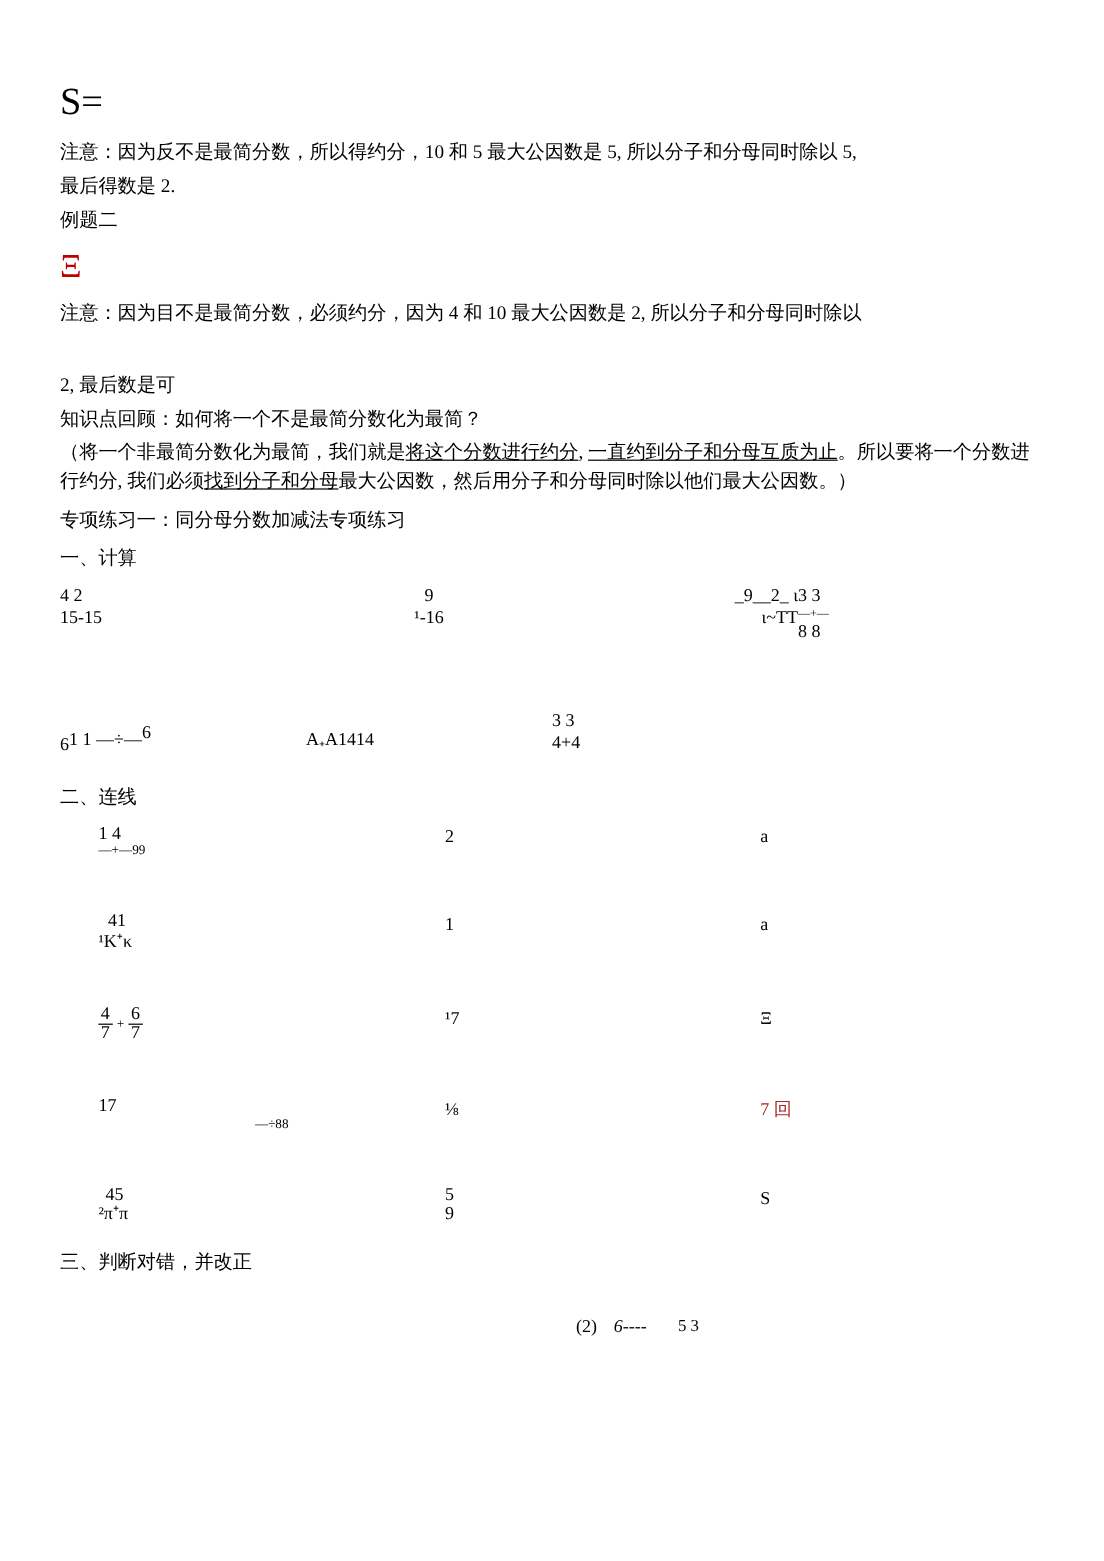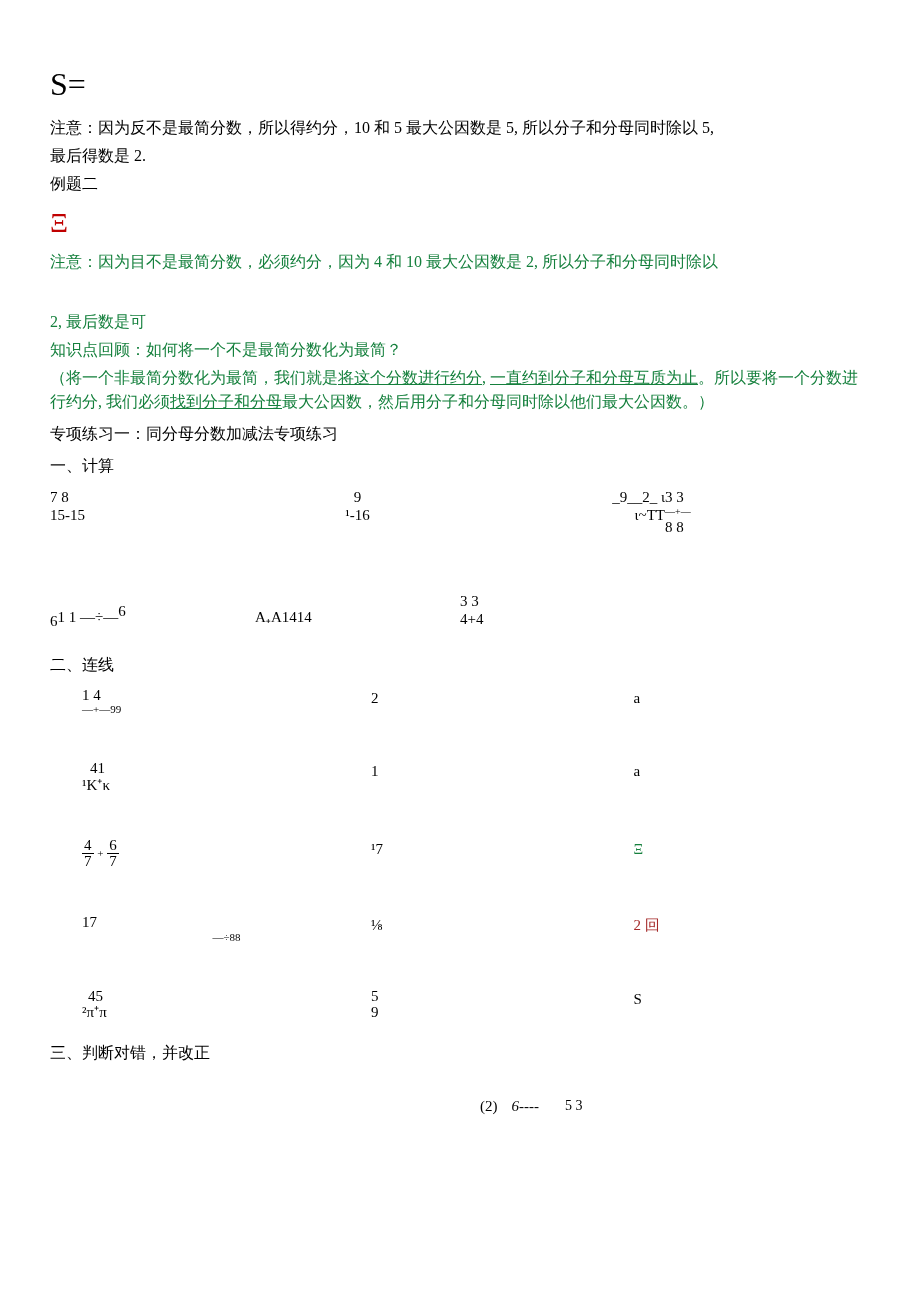--- a/index.html
+++ b/index.html
@@ -11,21 +11,21 @@
       margin: 0;
       padding: 60px 50px;
       width: 820px;
     }
     .big-s {
       font-family: "Times New Roman", serif;
       font-size: 32px;
       color: #000;
       margin-bottom: 8px;
     }
-    .red { color: #15803d; }
+    .red { color: #000000; }
     .darkred { color: #a52a2a; }
     .underline { text-decoration: underline; }
     .p { margin: 4px 0; }
     .symbol {
       font-family: "Times New Roman", serif;
       font-size: 28px;
       color: #c00000;
       margin: 6px 0;
     }
     .section-title { margin-top: 8px; margin-bottom: 4px; }
@@ -82,21 +82,21 @@
 
 <div class="p red">
   <span>（将一个非最简分数化为最简，我们就是</span><span class="underline">将这个分数进行约分</span><span>, </span><span class="underline">一直约到分子和分母互质为止</span><span>。所以要将一个分数进行约分, 我们必须</span><span class="underline">找到分子和分母</span><span>最大公因数，然后用分子和分母同时除以他们最大公因数。）</span>
 </div>
 
 <div class="p section-title">专项练习一：同分母分数加减法专项练习</div>
 <div class="p section-title">一、计算</div>
 
 <div class="calc-grid">
   <div class="calc-cell stacked">
-    <span class="top">7     8</span>
+    <span class="top">4     2</span>
     <span class="bot">15-15</span>
   </div>
   <div class="calc-cell stacked" style="text-align:center;">
     <span class="top">9</span>
     <span class="bot">¹-16</span>
   </div>
   <div class="calc-cell stacked" style="text-align:right;">
     <span class="top">_9__2_ ι</span>
     <span class="bot">ι~TT</span>
   </div>
@@ -145,21 +145,21 @@
     </span>
   </div>
   <div class="link-cell">¹7</div>
   <div class="link-cell red">Ξ</div>
 
   <div class="link-cell tight">
     <span style="display:block;">17</span>
     <span style="display:block;font-size:11px;text-align:center;">—÷88</span>
   </div>
   <div class="link-cell">⅛</div>
-  <div class="link-cell darkred">2 回</div>
+  <div class="link-cell darkred">7 回</div>
 
   <div class="link-cell tight">
     <span style="display:block;padding-left:6px;">45</span>
     <span style="display:block;">²π⁺π</span>
   </div>
   <div class="link-cell tight">
     <span style="display:block;">5</span>
     <span style="display:block;">9</span>
   </div>
   <div class="link-cell">S</div>

